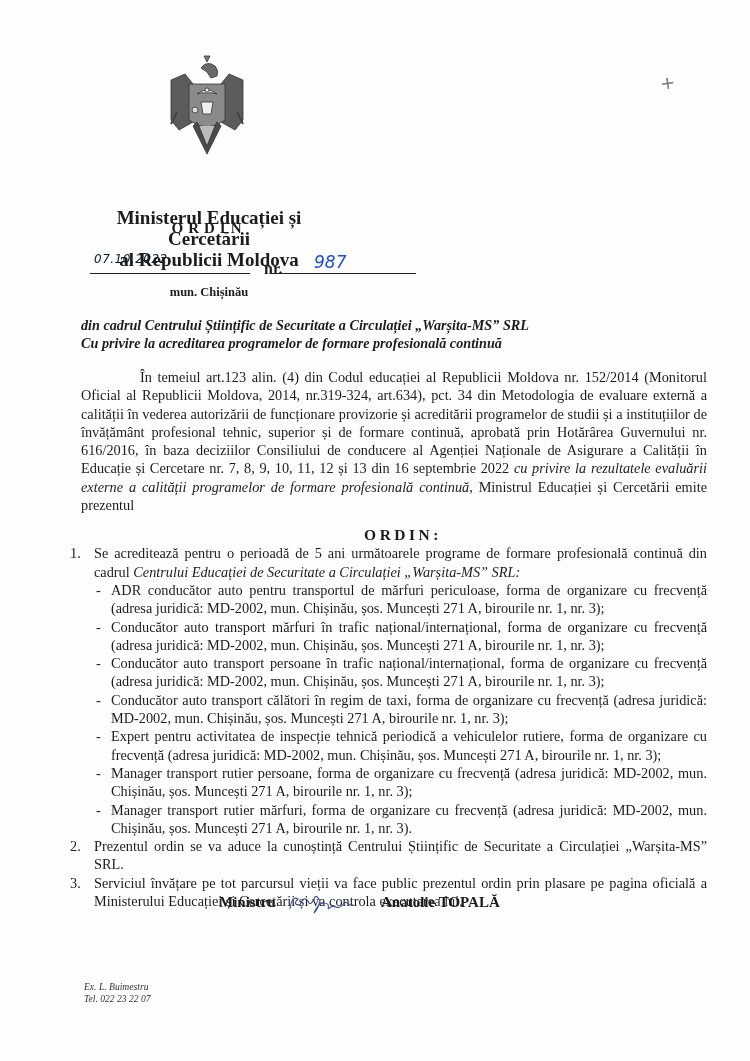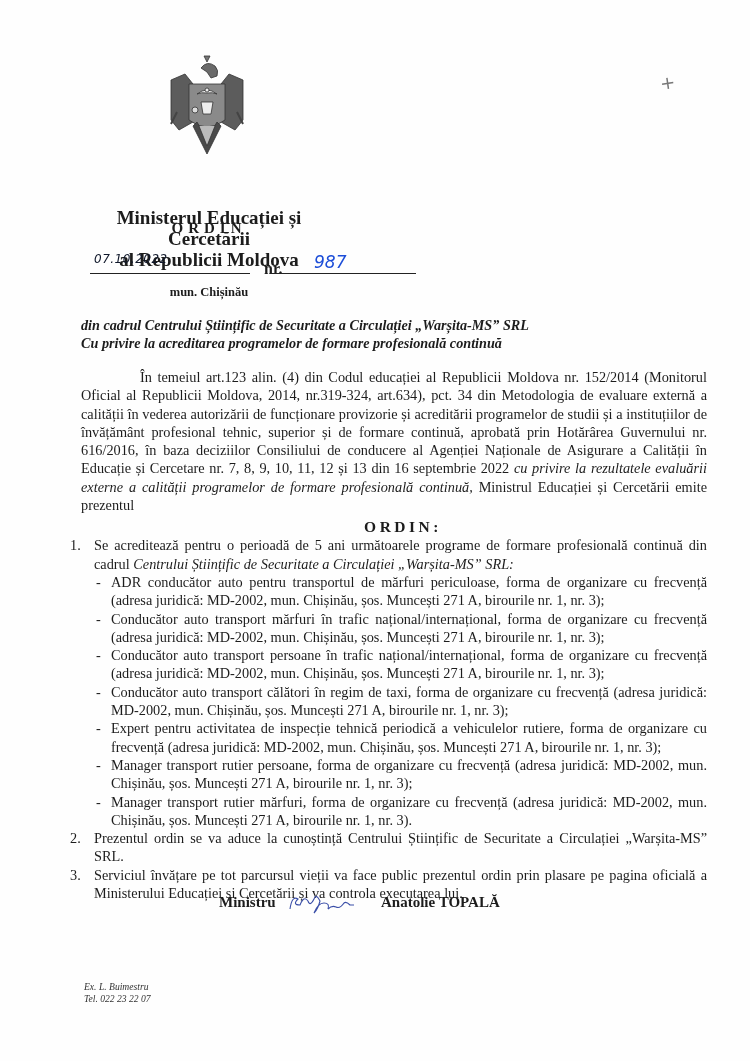--- a/index.html
+++ b/index.html
@@ -47,21 +47,21 @@
   }
 
   .body {
     position: absolute; left: 81px; top: 368px; width: 626px;
     font-size: 14.3px; line-height: 18.3px; text-align: justify;
   }
   .preamble { text-indent: 59px; margin: 0; }
   .preamble i { font-style: italic; }
   .ordin-mid {
     text-align: center; font-weight: bold; font-size: 15.5px; letter-spacing: 3.5px;
-    margin: 4px 0 0 18px; line-height: 18px;
+    margin: 12px 0 0 18px; line-height: 18px;
   }
   ol.points { list-style: none; margin: 0; padding: 0; }
   ol.points > li { position: relative; padding-left: 24px; margin-left: -11px; }
   ol.points > li .num { position: absolute; left: 0; top: 0; }
   .centre-italic { font-style: italic; }
   ul.programs { list-style: none; margin: 0; padding: 0; }
   ul.programs li { position: relative; padding-left: 17px; }
   ul.programs li .dash { position: absolute; left: 2px; top: 0; }
 
   .signature-row {
@@ -121,21 +121,21 @@
   </div>
 
   <div class="body">
     <p class="preamble"><span>În temeiul art.123 alin. (4) din Codul educației al Republicii Moldova nr. 152/2014 (Monitorul Oficial al Republicii Moldova, 2014, nr.319-324, art.634), pct. 34 din Metodologia de evaluare externă a calității în vederea autorizării de funcționare provizorie și acreditării programelor de studii și a instituțiilor de învățământ profesional tehnic, superior și de formare continuă, aprobată prin Hotărârea Guvernului nr. 616/2016, în baza deciziilor Consiliului de conducere al Agenției Naționale de Asigurare a Calității în Educație și Cercetare nr. 7, 8, 9, 10, 11, 12 și 13 din 16 septembrie 2022 </span><i>cu privire la rezultatele evaluării externe a calității programelor de formare profesională continuă,</i><span> Ministrul Educației și Cercetării emite prezentul</span></p>
 
     <div class="ordin-mid">ORDIN:</div>
 
     <ol class="points">
       <li>
         <span class="num">1.</span>
-        <span>Se acreditează pentru o perioadă de 5 ani următoarele programe de formare profesională continuă din cadrul </span><span class="centre-italic">Centrului Științific de Securitate a Circulației „Warșita-MS” SRL:</span>
+        <span>Se acreditează pentru o perioadă de 5 ani următoarele programe de formare profesională continuă din cadrul </span><span class="centre-italic">Centrului Educației de Securitate a Circulației „Warșita-MS” SRL:</span>
         <ul class="programs">
           <li><span class="dash">-</span><span>ADR conducător auto pentru transportul de mărfuri periculoase, forma de organizare cu frecvență (adresa juridică: MD-2002, mun. Chișinău, șos. Muncești 271 A, birourile nr. 1, nr. 3);</span></li>
           <li><span class="dash">-</span><span>Conducător auto transport mărfuri în trafic național/internațional, forma de organizare cu frecvență (adresa juridică: MD-2002, mun. Chișinău, șos. Muncești 271 A, birourile nr. 1, nr. 3);</span></li>
           <li><span class="dash">-</span><span>Conducător auto transport persoane în trafic național/internațional, forma de organizare cu frecvență (adresa juridică: MD-2002, mun. Chișinău, șos. Muncești 271 A, birourile nr. 1, nr. 3);</span></li>
           <li><span class="dash">-</span><span>Conducător auto transport călători în regim de taxi, forma de organizare cu frecvență (adresa juridică: MD-2002, mun. Chișinău, șos. Muncești 271 A, birourile nr. 1, nr. 3);</span></li>
           <li><span class="dash">-</span><span>Expert pentru activitatea de inspecție tehnică periodică a vehiculelor rutiere, forma de organizare cu frecvență (adresa juridică: MD-2002, mun. Chișinău, șos. Muncești 271 A, birourile nr. 1, nr. 3);</span></li>
           <li><span class="dash">-</span><span>Manager transport rutier persoane, forma de organizare cu frecvență (adresa juridică: MD-2002, mun. Chișinău, șos. Muncești 271 A, birourile nr. 1, nr. 3);</span></li>
           <li><span class="dash">-</span><span>Manager transport rutier mărfuri, forma de organizare cu frecvență (adresa juridică: MD-2002, mun. Chișinău, șos. Muncești 271 A, birourile nr. 1, nr. 3).</span></li>
         </ul>
       </li>

